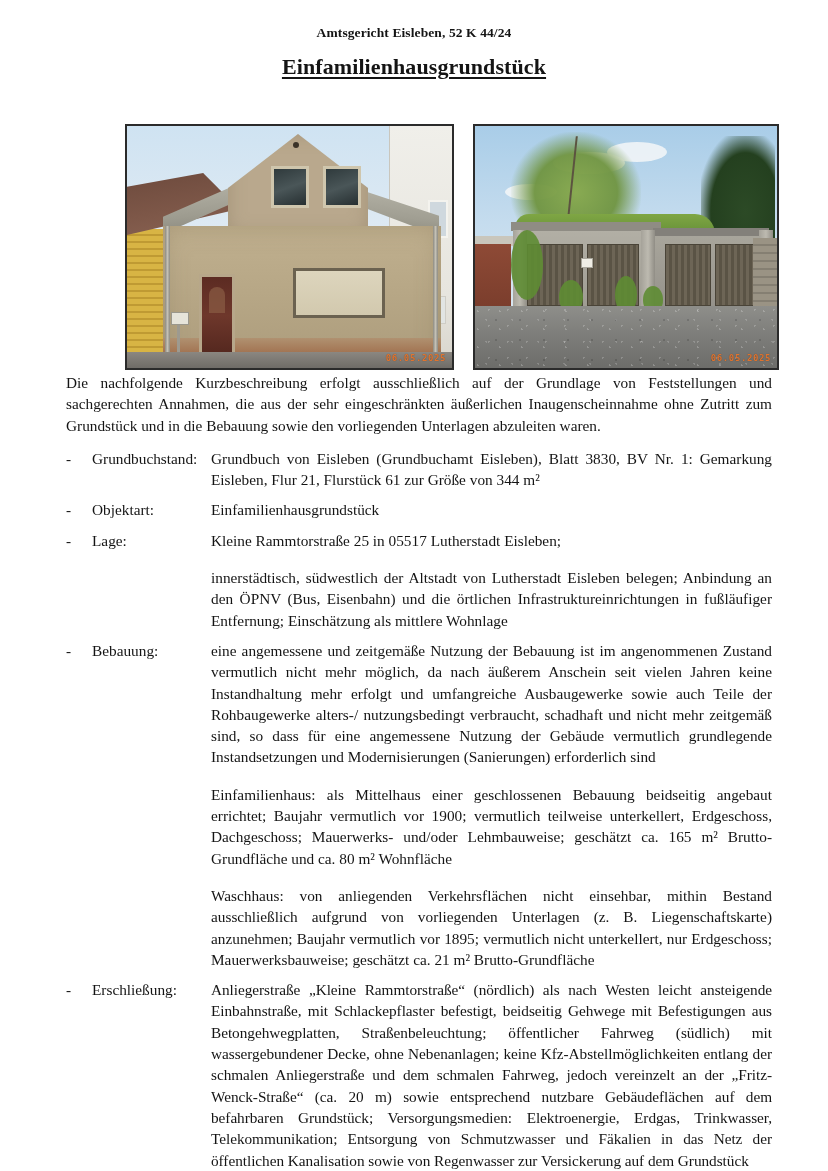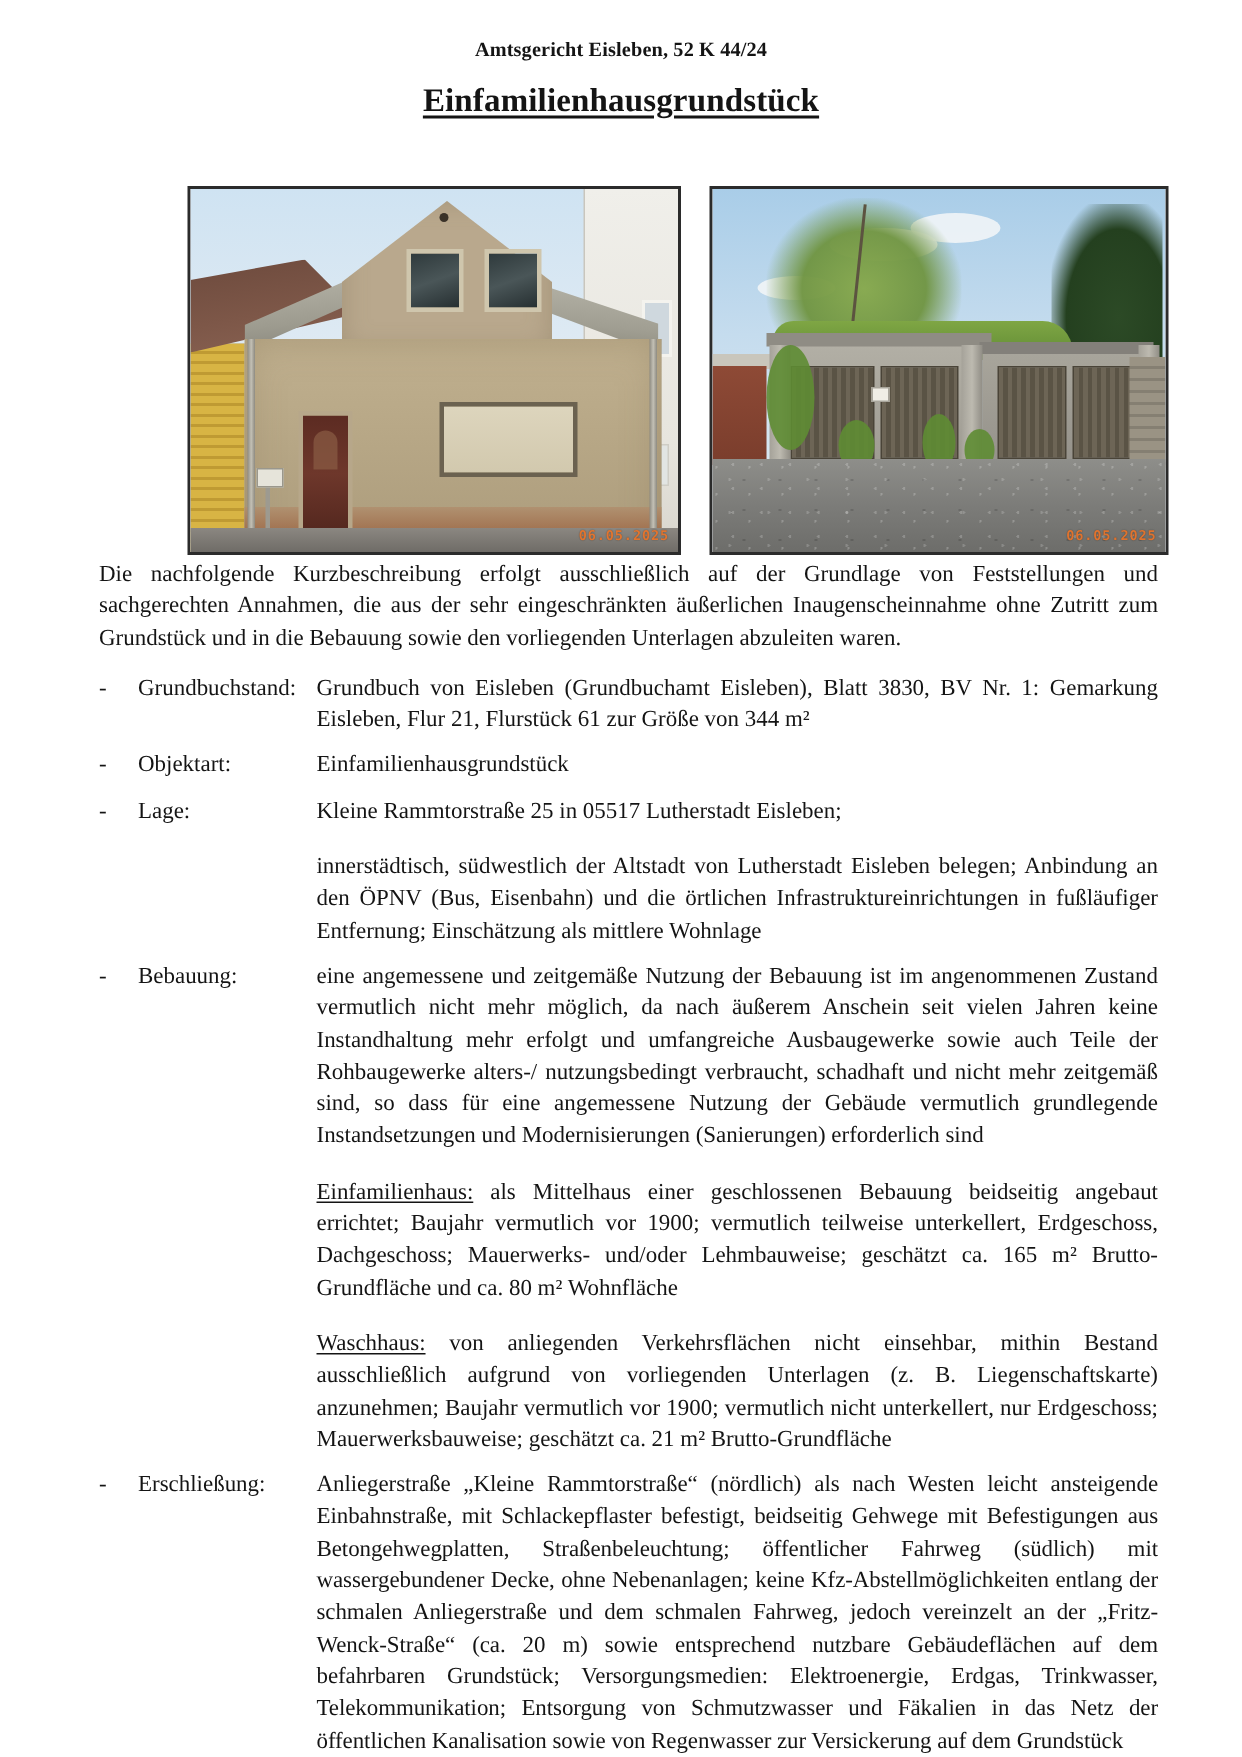--- a/index.html
+++ b/index.html
@@ -329,21 +329,21 @@
     flex: 1 1 auto;
     padding-right: 56px;
     font-size: 15.3px;
     line-height: 21.3px;
     text-align: justify;
     text-justify: inter-word;
     hyphens: manual;
   }
   .value p { margin: 0; }
   .value p + p { margin-top: 16px; }
-  .sub-head { text-decoration: underline; text-underline-offset: 2px; }
+  .sub-head { text-underline-offset: 2px; }
 
   .tight { letter-spacing: -0.05px; }
 </style>
 </head>
 <body>
 
 <div class="page">
 
   <div class="court-line">Amtsgericht Eisleben, 52 K 44/24</div>
   <div class="doc-title">Einfamilienhausgrundstück</div>
@@ -444,21 +444,21 @@
           <p>innerstädtisch, südwestlich der Altstadt von Lutherstadt Eisleben belegen; Anbindung an den ÖPNV (Bus, Eisenbahn) und die örtlichen Infrastruktureinrichtungen in fußläufiger Entfernung; Einschätzung als mittlere Wohnlage</p>
         </div>
       </div>
 
       <div class="row">
         <div class="dash">-</div>
         <div class="label">Bebauung:</div>
         <div class="value">
           <p>eine angemessene und zeitgemäße Nutzung der Bebauung ist im angenommenen Zustand vermutlich nicht mehr möglich, da nach äußerem Anschein seit vielen Jahren keine Instandhaltung mehr erfolgt und umfangreiche Ausbaugewerke sowie auch Teile der Rohbaugewerke alters-/ nutzungsbedingt verbraucht, schadhaft und nicht mehr zeitgemäß sind, so dass für eine angemessene Nutzung der Gebäude vermutlich grundlegende Instandsetzungen und Modernisierungen (Sanierungen) erforderlich sind</p>
           <p><span class="sub-head">Einfamilienhaus:</span><span> als Mittelhaus einer geschlossenen Bebauung beidseitig angebaut errichtet; Baujahr vermutlich vor 1900; vermutlich teilweise unterkellert, Erdgeschoss, Dachgeschoss; Mauerwerks- und/oder Lehmbauweise; geschätzt ca. 165 m² Brutto-Grundfläche und ca. 80 m² Wohnfläche</span></p>
-          <p><span class="sub-head">Waschhaus:</span><span> von anliegenden Verkehrsflächen nicht einsehbar, mithin Bestand ausschließlich aufgrund von vorliegenden Unterlagen (z. B. Liegenschaftskarte) anzunehmen; Baujahr vermutlich vor 1900; vermutlich nicht unterkellert, nur Erdgeschoss; Mauerwerksbauweise; geschätzt ca. 21 m² Brutto-Grundfläche</span></p>
+          <p><span class="sub-head">Waschhaus:</span><span> von anliegenden Verkehrsflächen nicht einsehbar, mithin Bestand ausschließlich aufgrund von vorliegenden Unterlagen (z. B. Liegenschaftskarte) anzunehmen; Baujahr vermutlich vor 1895; vermutlich nicht unterkellert, nur Erdgeschoss; Mauerwerksbauweise; geschätzt ca. 21 m² Brutto-Grundfläche</span></p>
         </div>
       </div>
 
       <div class="row">
         <div class="dash">-</div>
         <div class="label">Erschließung:</div>
         <div class="value tight">
           <p>Anliegerstraße „Kleine Rammtorstraße“ (nördlich) als nach Westen leicht ansteigende Einbahnstraße, mit Schlackepflaster befestigt, beidseitig Gehwege mit Befestigungen aus Betongehwegplatten, Straßenbeleuchtung; öffentlicher Fahrweg (südlich) mit wassergebundener Decke, ohne Nebenanlagen; keine Kfz-Abstellmöglichkeiten entlang der schmalen Anliegerstraße und dem schmalen Fahrweg, jedoch vereinzelt an der „Fritz-Wenck-Straße“ (ca. 20 m) sowie entsprechend nutzbare Gebäudeflächen auf dem befahrbaren Grundstück; Versorgungsmedien: Elektroenergie, Erdgas, Trinkwasser, Telekommunikation; Entsorgung von Schmutzwasser und Fäkalien in das Netz der öffentlichen Kanalisation sowie von Regenwasser zur Versickerung auf dem Grundstück</p>
         </div>
       </div>

